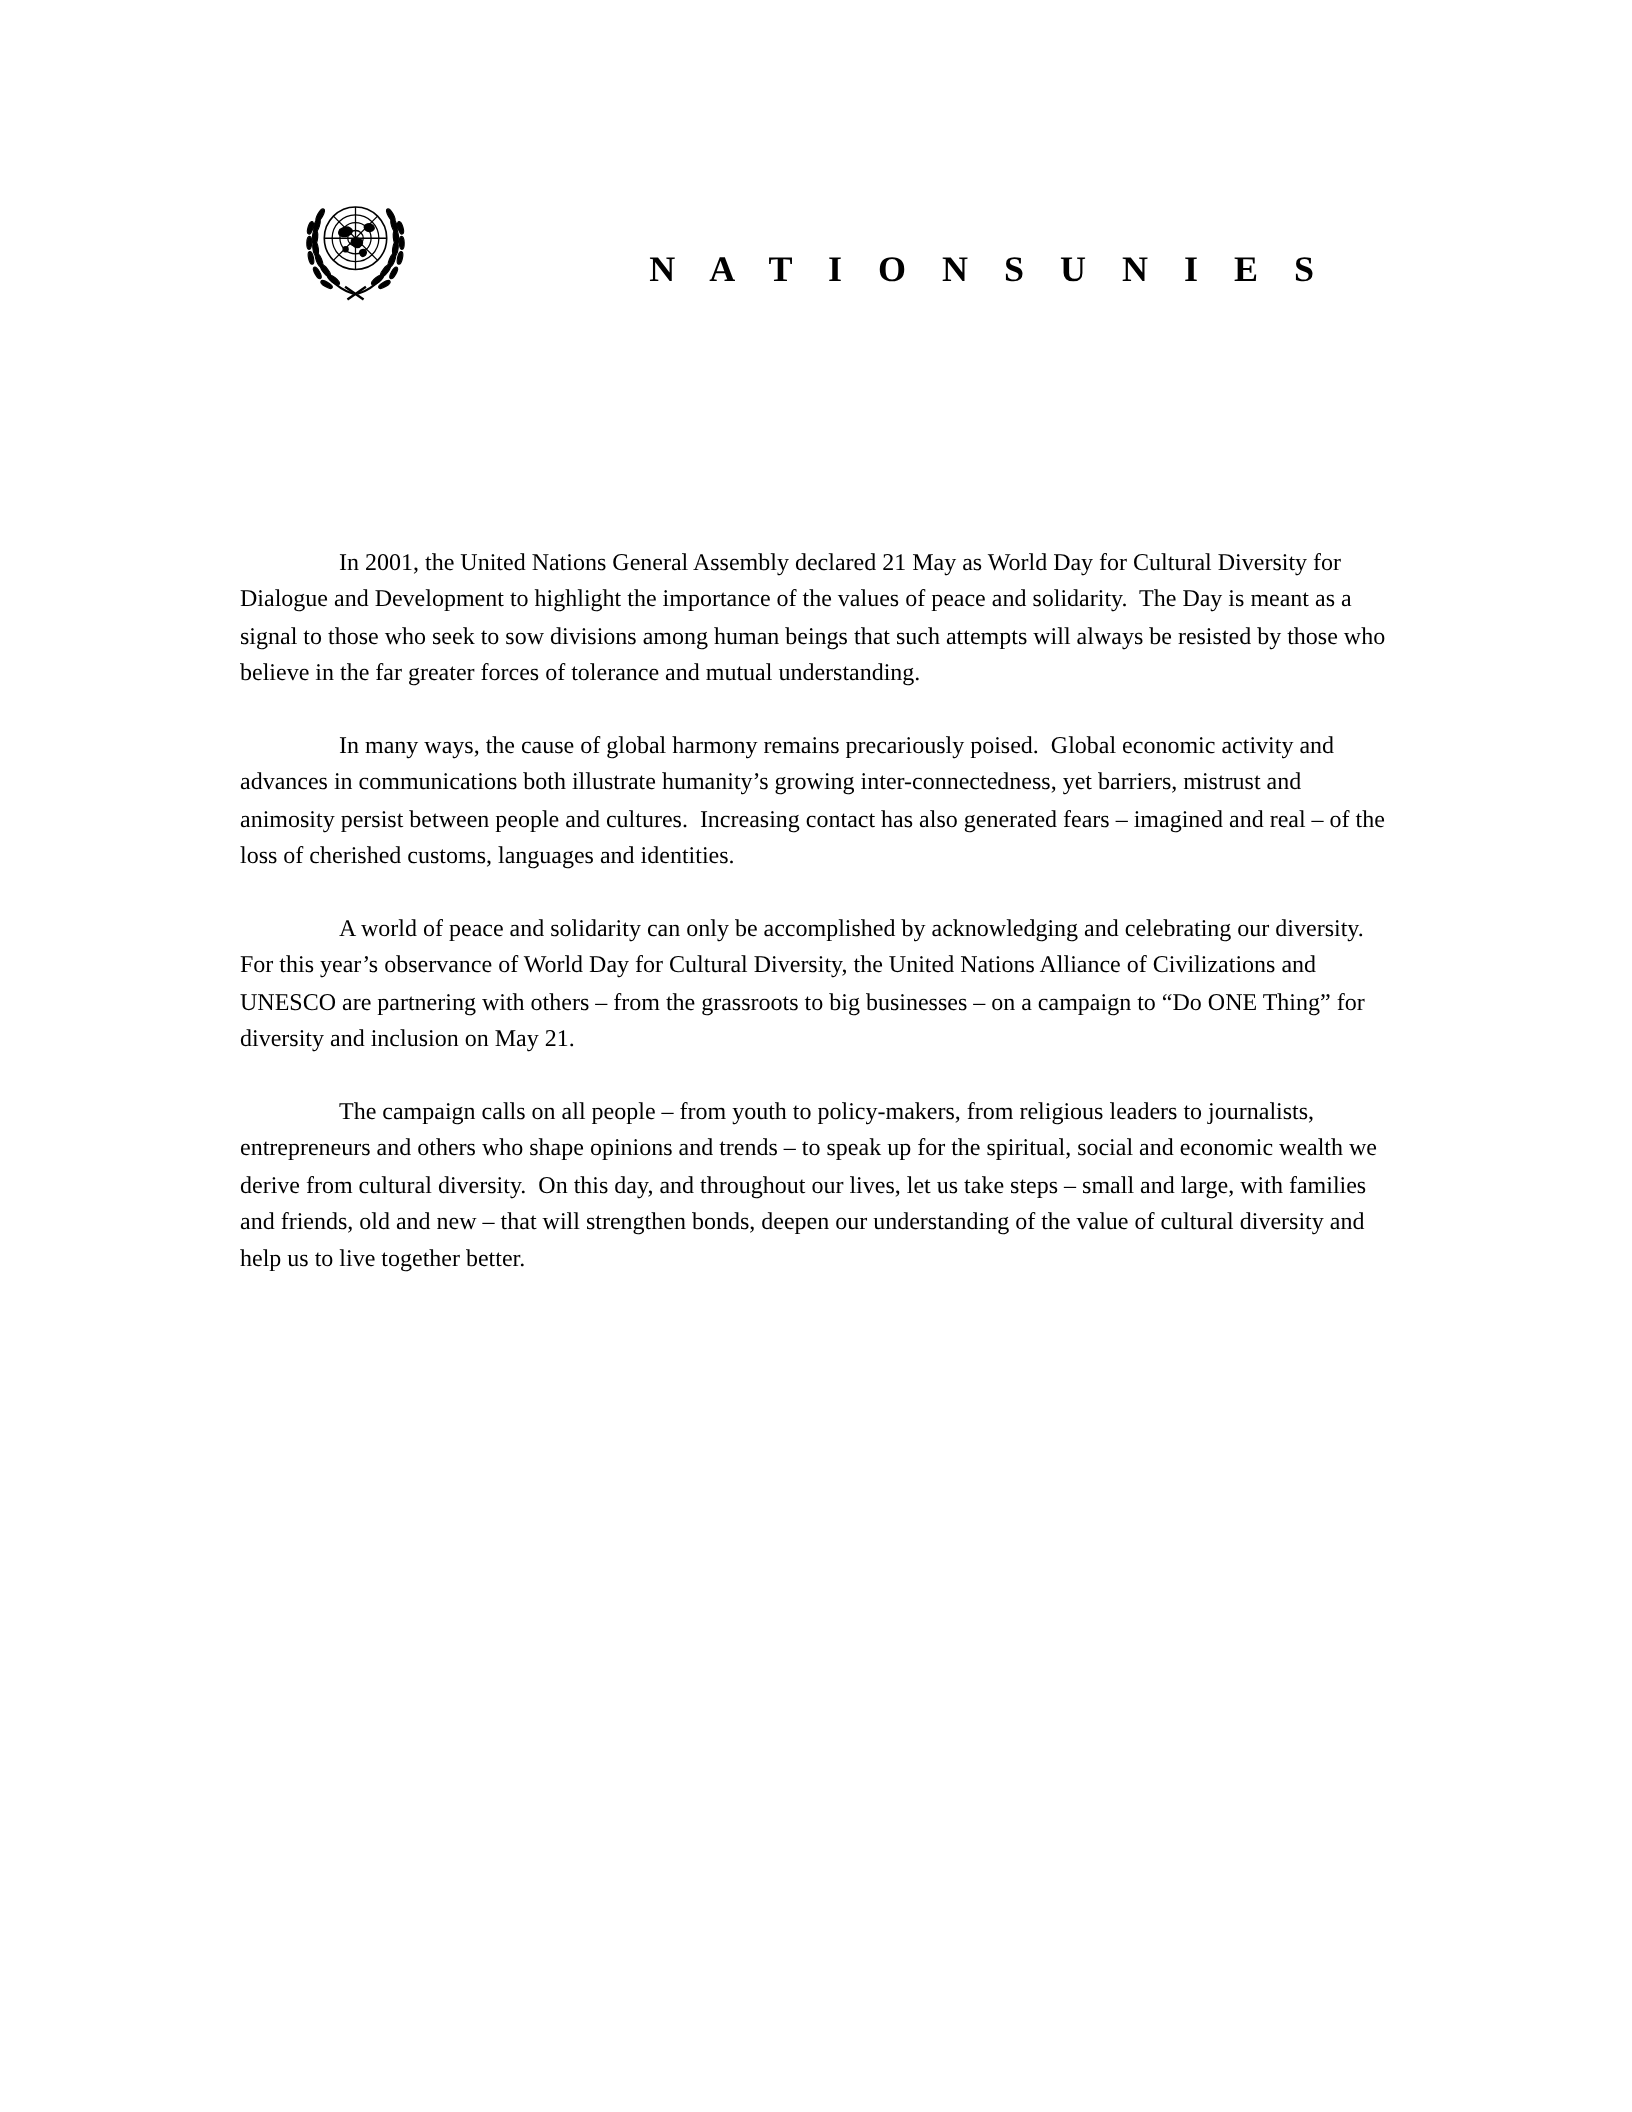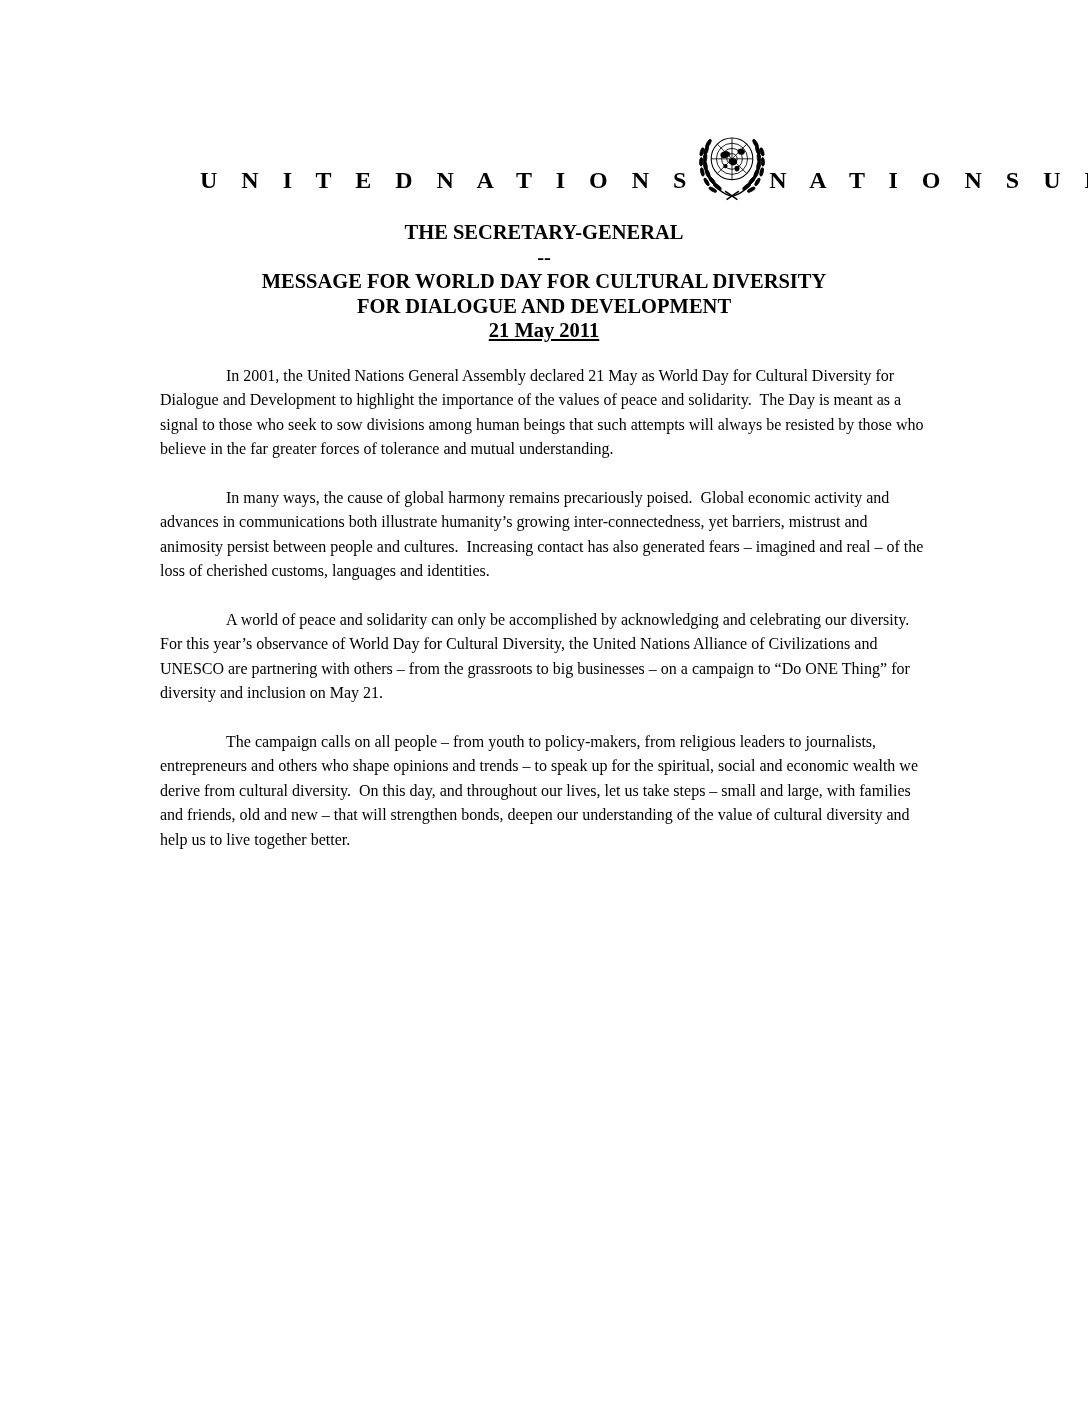--- a/index.html
+++ b/index.html
@@ -69,21 +69,20 @@
     text-indent: 66px;
     white-space: pre-wrap;
   }
 </style>
 </head>
 <body>
 
 <div class="page">
 
   <div class="header">
-    <span class="org-name">U N I T E D   N A T I O N S</span>
 
     <svg class="emblem" viewBox="0 0 96 96" xmlns="http://www.w3.org/2000/svg" aria-hidden="true">
 
       <g id="branch" stroke="#000" fill="#000">
         <path d="M46,88 C32,84 18,70 14,52 C12,42 13,30 17,20" fill="none" stroke-width="1.8"></path>
         <ellipse cx="29" cy="76" rx="6.2" ry="2.3" transform="rotate(38 29 76)"></ellipse>
         <ellipse cx="22" cy="68" rx="6.2" ry="2.3" transform="rotate(52 22 68)"></ellipse>
         <ellipse cx="16.5" cy="59" rx="6.2" ry="2.3" transform="rotate(68 16.5 59)"></ellipse>
         <ellipse cx="13.5" cy="49" rx="6.2" ry="2.3" transform="rotate(82 13.5 49)"></ellipse>
         <ellipse cx="13" cy="39" rx="6.2" ry="2.3" transform="rotate(95 13 39)"></ellipse>
@@ -112,27 +111,20 @@
         <path d="M44,41 q4,-3 8,-1 q4,2 2,6 q-3,4 -7,2 q-4,-3 -3,-7 z"></path>
         <path d="M56,28 q5,-3 8,1 q2,3 -1,5 q-4,2 -7,-1 q-2,-3 0,-5 z"></path>
         <path d="M52,50 q3,-2 5,0 q2,2 0,5 q-3,3 -5,0 q-2,-3 0,-5 z"></path>
         <path d="M38,47 q3,-1 4,1 q1,2 -1,4 q-3,1 -4,-1 q-1,-3 1,-4 z"></path>
       </g>
     </svg>
 
     <span class="org-name">N A T I O N S   U N I E S</span>
   </div>
 
-  <div class="title-block">
-    <div>THE SECRETARY-GENERAL</div>
-    <div>--</div>
-    <div>MESSAGE FOR WORLD DAY FOR CULTURAL DIVERSITY</div>
-    <div>FOR DIALOGUE AND DEVELOPMENT</div>
-    <div class="date">21 May 2011</div>
-  </div>
 
   <div class="body-text">
     <p>In 2001, the United Nations General Assembly declared 21 May as World Day for Cultural Diversity for Dialogue and Development to highlight the importance of the values of peace and solidarity.  The Day is meant as a signal to those who seek to sow divisions among human beings that such attempts will always be resisted by those who believe in the far greater forces of tolerance and mutual understanding.</p>
     <p>In many ways, the cause of global harmony remains precariously poised.  Global economic activity and advances in communications both illustrate humanity’s growing inter-connectedness, yet barriers, mistrust and animosity persist between people and cultures.  Increasing contact has also generated fears – imagined and real – of the loss of cherished customs, languages and identities.</p>
     <p>A world of peace and solidarity can only be accomplished by acknowledging and celebrating our diversity.  For this year’s observance of World Day for Cultural Diversity, the United Nations Alliance of Civilizations and UNESCO are partnering with others – from the grassroots to big businesses – on a campaign to “Do ONE Thing” for diversity and inclusion on May 21.</p>
     <p>The campaign calls on all people – from youth to policy-makers, from religious leaders to journalists, entrepreneurs and others who shape opinions and trends – to speak up for the spiritual, social and economic wealth we derive from cultural diversity.  On this day, and throughout our lives, let us take steps – small and large, with families and friends, old and new – that will strengthen bonds, deepen our understanding of the value of cultural diversity and help us to live together better.</p>
   </div>
 
 </div>
 

